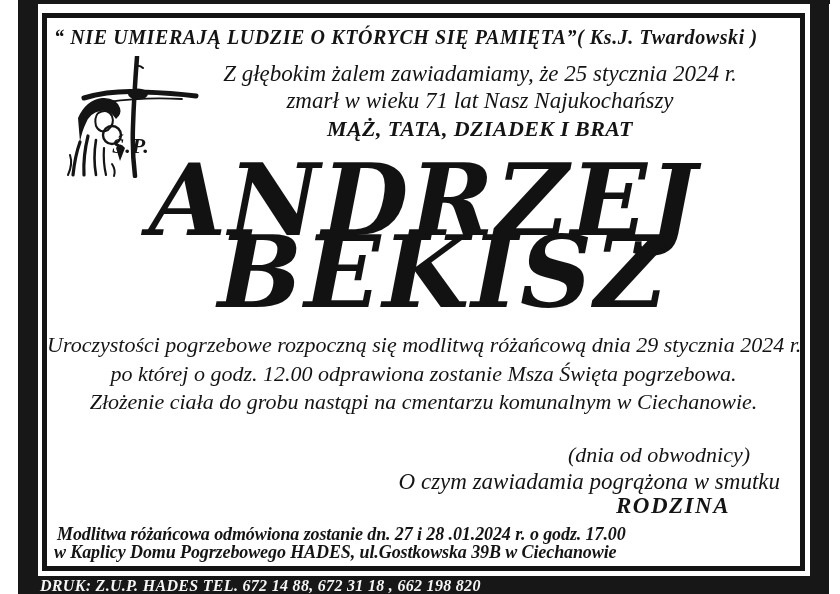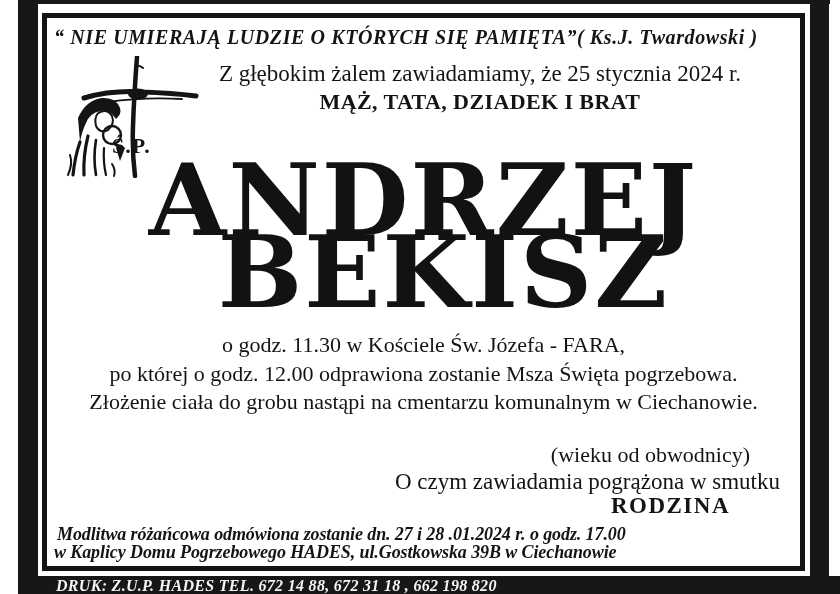--- a/index.html
+++ b/index.html
@@ -1,31 +1,31 @@
 <!DOCTYPE html>
 <html lang="pl"><head>
 <meta charset="utf-8">
 <style>
   html,body{margin:0;padding:0;}
   body{
     width:840px;height:594px;position:relative;overflow:hidden;
     background:#ffffff;color:#141414;
     font-family:"Liberation Serif","DejaVu Serif",serif;
   }
-  .abs{position:absolute;}
+  .abs{position:absolute;font-style:italic;}
   
   .band{background:#171717;}
   .band-top{left:34px;top:0;width:796px;height:4px;}
   .band-left{left:18px;top:0;width:20px;height:594px;}
   .band-right{left:810px;top:0;width:19px;height:594px;}
   .footer-band{
     left:18px;top:576px;width:806px;height:18px;background:#171717;
     color:#f5f5f5;font-weight:bold;font-style:italic;font-size:16px;
     line-height:19px;padding-left:22px;box-sizing:border-box;
-    letter-spacing:0.3px;white-space:nowrap;margin-left:16px;
+    letter-spacing:0.3px;white-space:nowrap;
   }
   
   .frame{
     left:42px;top:13px;width:763px;height:558px;
     border:5px solid #141414;box-sizing:border-box;background:transparent;
   }
   .quote{
     left:54px;top:26px;font-size:20px;font-weight:bold;font-style:italic;
     letter-spacing:0.6px;white-space:nowrap;
   }
@@ -90,32 +90,33 @@
       <path d="M54 92 Q53 106 56 119" stroke-width="2.2"></path>
       <path d="M18 119 Q23 108 20 99" stroke-width="2"></path>
       <path d="M62 108 Q66 114 64 120" stroke-width="2"></path>
     </g>
   </svg>
 </div>
 <div class="abs sp-label">Ś.P.</div>
 
 <div class="abs header-block">
   <div>Z głębokim żalem zawiadamiamy, że 25 stycznia 2024 r.</div>
+  <div>zmarł w wieku 71 lat  Nasz Najukochańszy</div>
   <div class="relation">MĄŻ, TATA, DZIADEK I BRAT</div>
 </div>
 
 <div class="abs name-line name-first">ANDRZEJ</div>
 <div class="abs name-line name-last">BEKISZ</div>
 
 <div class="abs body-block">
-  <div>o godz. 11.30 w Kościele Św. Józefa - FARA,</div>
+  <div>Uroczystości pogrzebowe rozpoczną się modlitwą różańcową dnia 29 stycznia 2024 r.</div>
   <div>po której o godz. 12.00 odprawiona zostanie Msza Święta pogrzebowa.</div>
   <div>Złożenie ciała do grobu nastąpi na cmentarzu  komunalnym w Ciechanowie.</div>
 </div>
-<div class="abs gate-note">(wieku od obwodnicy)</div>
+<div class="abs gate-note">(dnia od obwodnicy)</div>
 
 <div class="abs closing-line">O czym zawiadamia pogrążona w smutku</div>
 <div class="abs family-word">RODZINA</div>
 
 <div class="abs rosary rosary-1">Modlitwa różańcowa odmówiona zostanie dn. 27 i 28 .01.2024 r. o godz. 17.00</div>
 <div class="abs rosary rosary-2">w Kaplicy Domu Pogrzebowego HADES, ul.Gostkowska 39B w Ciechanowie</div>
 
 <div class="abs footer-band">DRUK: Z.U.P. HADES  TEL. 672 14 88, 672 31 18 ,  662 198 820</div>
 
 </body></html>

